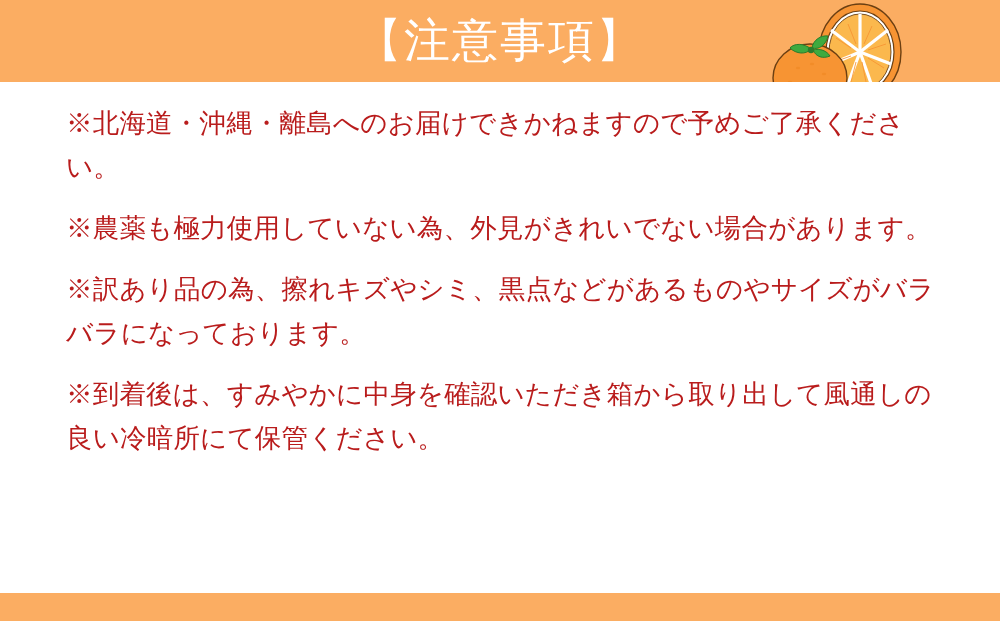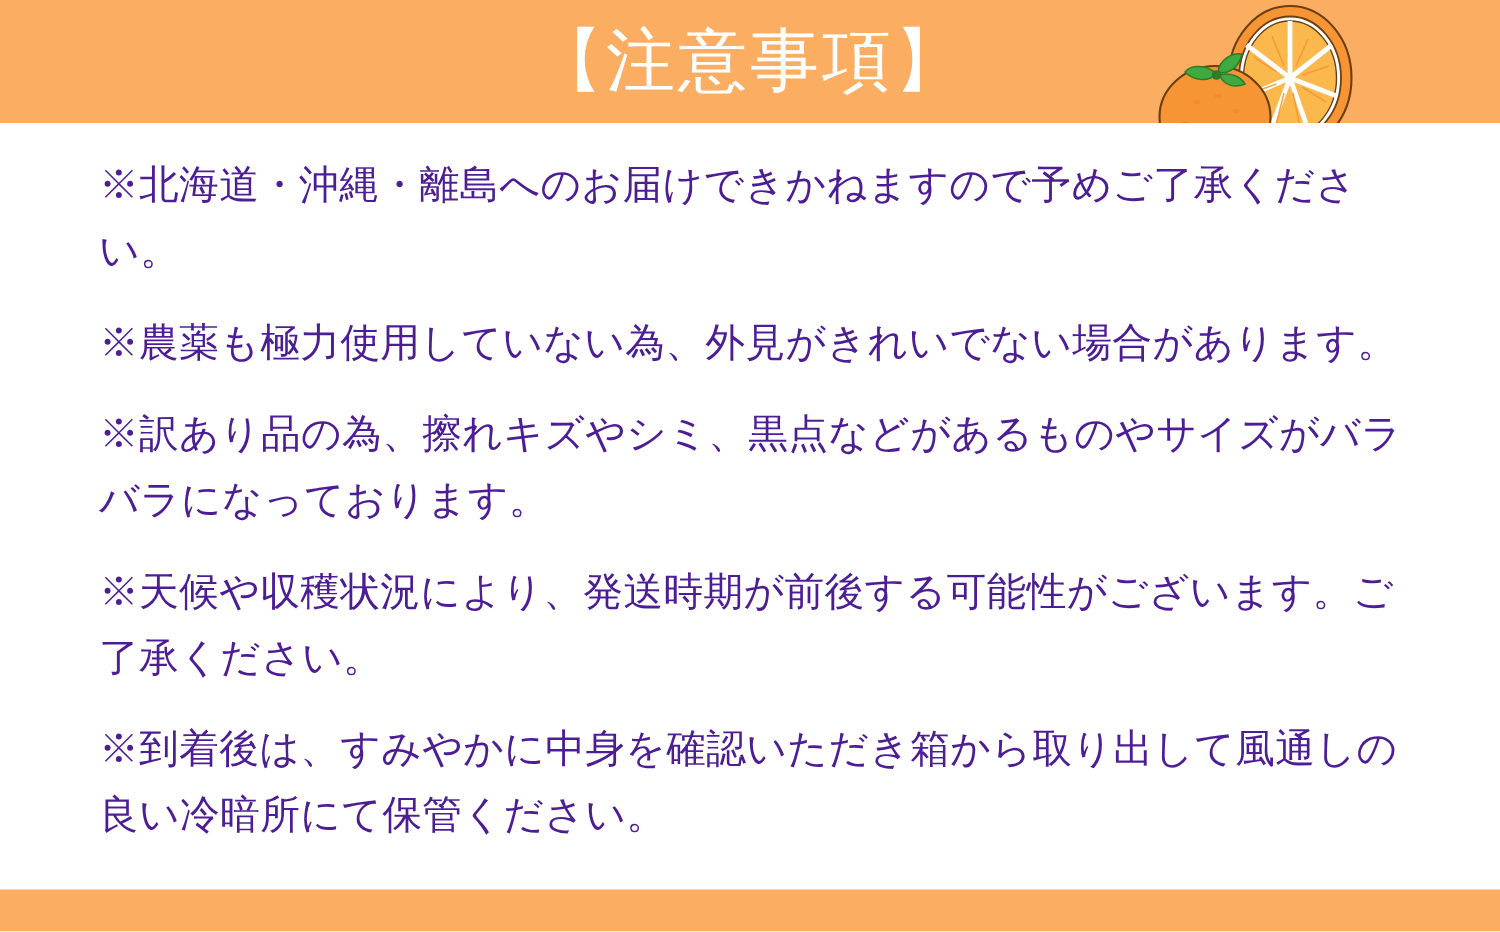--- a/index.html
+++ b/index.html
@@ -71,21 +71,21 @@
     height: 511px;
     background: #ffffff;
   }
   .notes {
     position: absolute;
     left: 66px;
     top: 19px;
     width: 880px;
   }
   .note {
-    color: #4c1d95;
+    color: #b91c1c;
     font-family: Liberation Sans, sans-serif;
     font-size: 26.5px;
     line-height: 44px;
     letter-spacing: 0.2px;
     margin: 0 0 17px 0;
     text-indent: 0;
   }
   .note:last-child {
     margin-bottom: 0;
   }
@@ -158,20 +158,19 @@
         </g>
       </g>
     </svg>
   </div>
 
   <div class="body-area">
     <div class="notes">
       <p class="note">※北海道・沖縄・離島へのお届けできかねますので予めご了承ください。</p>
       <p class="note">※農薬も極力使用していない為、外見がきれいでない場合があります。</p>
       <p class="note">※訳あり品の為、擦れキズやシミ、黒点などがあるものやサイズがバラバラになっております。</p>
-      <p class="note">※天候や収穫状況により、発送時期が前後する可能性がございます。ご了承ください。</p>
       <p class="note">※到着後は、すみやかに中身を確認いただき箱から取り出して風通しの良い冷暗所にて保管ください。</p>
     </div>
   </div>
 
   <div class="footer-band"></div>
 
 </div>
 
 </body></html>

